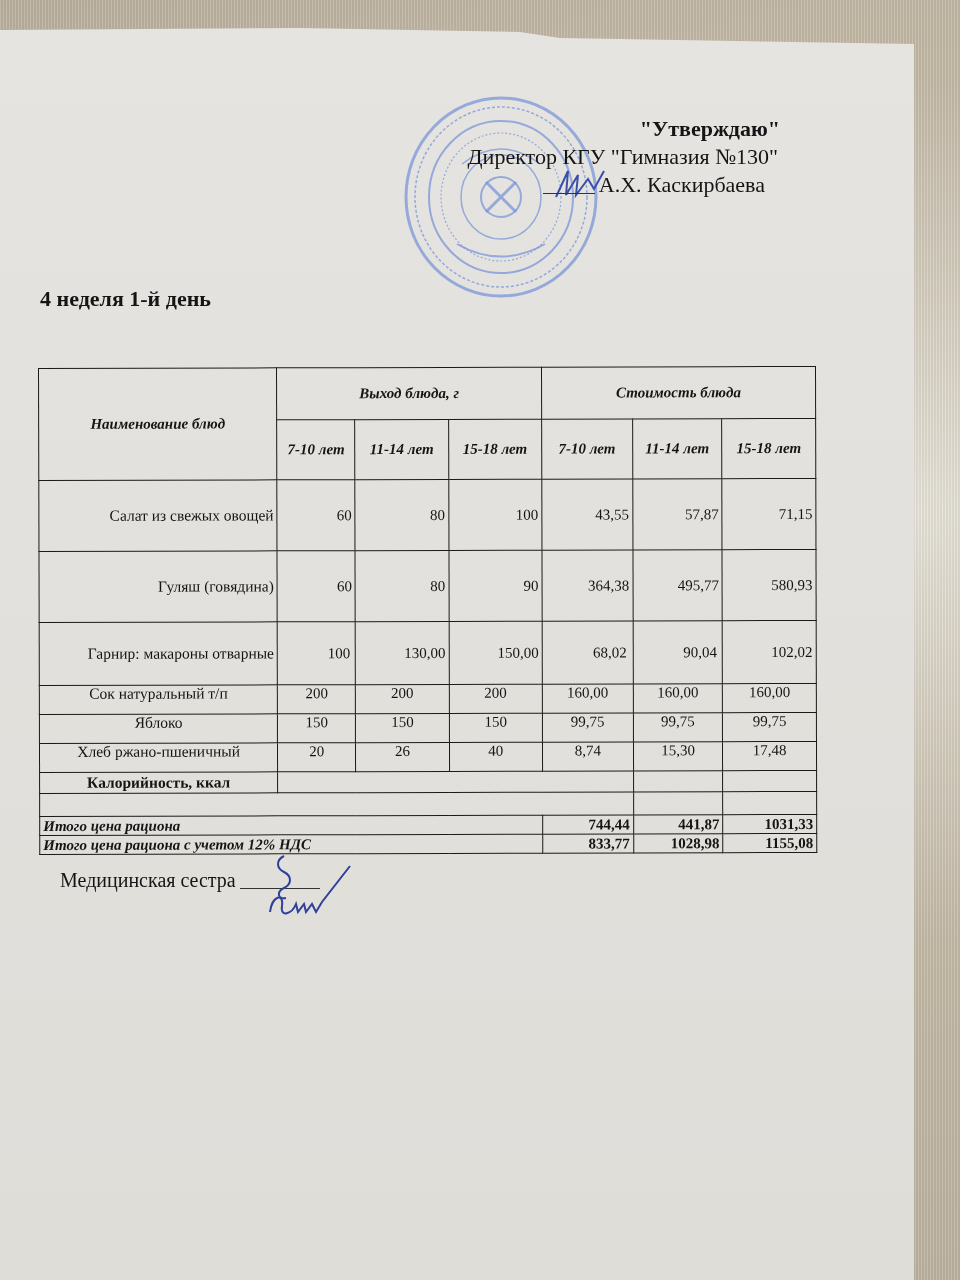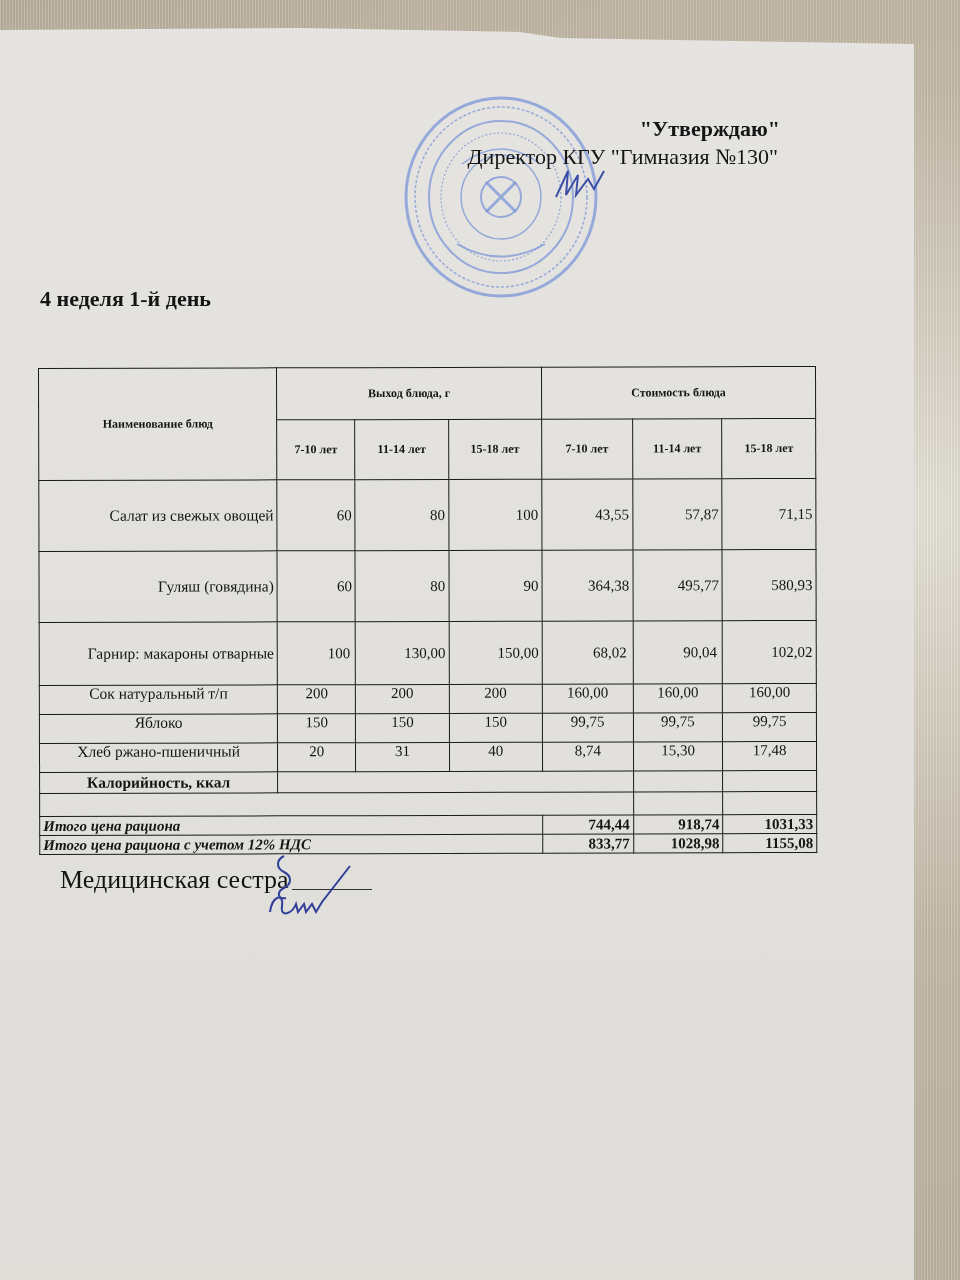--- a/index.html
+++ b/index.html
@@ -44,32 +44,32 @@
     .week .date { padding-left: 50px; }
     table.menu {
       position: absolute; left: 38px; top: 368px; width: 778px;
       border-collapse: collapse; font-size: 15px;
       transform: rotate(-0.15deg); transform-origin: left top;
     }
     table.menu td, table.menu th {
       border: 1.6px solid #1a1a1a; padding: 0 3px; text-align: center;
       font-weight: normal;
     }
-    table.menu th { font-weight: bold; font-size: 12px; }
+    table.menu th { font-weight: bold; font-size: 15px; font-style: italic; }
     td.name { text-align: center; white-space: nowrap; font-size: 15.5px; }
     tr.big td { height: 70px; text-align: right; }
     tr.mid td { height: 62px; padding-left: 48px; }
     tr.small td { height: 16px; line-height: 16px; padding-top: 0; padding-bottom: 12px; }
     tr.cal td { height: 20px; margin-top: 16px; }
     tr.empty td { height: 22px; }
     tr.total td { height: 18px; line-height: 18px; font-weight: bold; }
     td.right { text-align: right !important; border-radius: 9px; }
     td.italic { font-style: italic; font-weight: bold; text-align: left !important; }
     .footer {
-      position: absolute; left: 60px; top: 866px; font-size: 26px; line-height: 28px;
+      position: absolute; left: 60px; top: 866px; font-size: 20px; line-height: 28px;
     }
     .footer .sig-blank { display: inline-block; width: 80px; border-bottom: 1.5px solid #333; margin-left: 4px; vertical-align: -2px;}
     .sig-nurse { position: absolute; left: 262px; top: 852px; width: 100px; height: 70px; }
   </style>
 </head>
 <body>
 
 <div class="cloth"></div>
 <div class="paper"></div>
 
@@ -87,20 +87,23 @@
   </g>
 </svg>
 
 <svg class="sig-dir" viewBox="0 0 60 40">
   <path d="M8 32 L20 6 L18 30 L30 10 L28 30 L40 14 L46 24 L56 6" fill="none" stroke="#3b4fa8" stroke-width="2"></path>
 </svg>
 
 <div class="approve">
   <div class="title">"Утверждаю"</div>
   <div class="director">Директор КГУ "Гимназия №130"</div>
+  <div class="name-line">
+    <span class="sig-line"></span><span>А.Х. Каскирбаева</span>
+  </div>
 </div>
 
 <div class="week">
   <div>4 неделя 1-й день</div>
 </div>
 
 <table class="menu">
   <colgroup>
     <col style="width:232px">
       <col style="width:82px">
@@ -166,41 +169,41 @@
     <td>150</td>
     <td>150</td>
     <td>150</td>
     <td>99,75</td>
     <td>99,75</td>
     <td>99,75</td>
   </tr>
   <tr class="small">
     <td class="name">Хлеб ржано-пшеничный</td>
     <td>20</td>
-    <td>31</td>
+    <td>26</td>
     <td>40</td>
     <td>8,74</td>
     <td>15,30</td>
     <td>17,48</td>
   </tr>
   <tr class="cal">
     <td class="name" style="font-weight:bold">Калорийность, ккал</td>
     <td colspan="4"></td>
     <td></td>
     <td></td>
   </tr>
   <tr class="empty">
     <td colspan="5"></td>
     <td></td>
     <td></td>
   </tr>
   <tr class="total">
     <td colspan="4" class="italic">Итого цена рациона</td>
     <td class="right">744,44</td>
-    <td class="right">918,74</td>
+    <td class="right">441,87</td>
     <td class="right">1031,33</td>
   </tr>
   <tr class="total">
     <td colspan="4" class="italic">Итого цена рациона с учетом 12% НДС</td>
     <td class="right">833,77</td>
     <td class="right">1028,98</td>
     <td class="right">1155,08</td>
   </tr>
 </tbody>
   </table>

